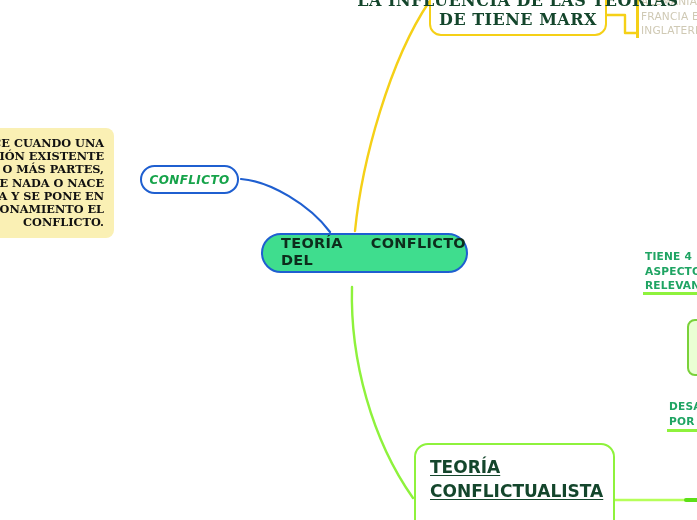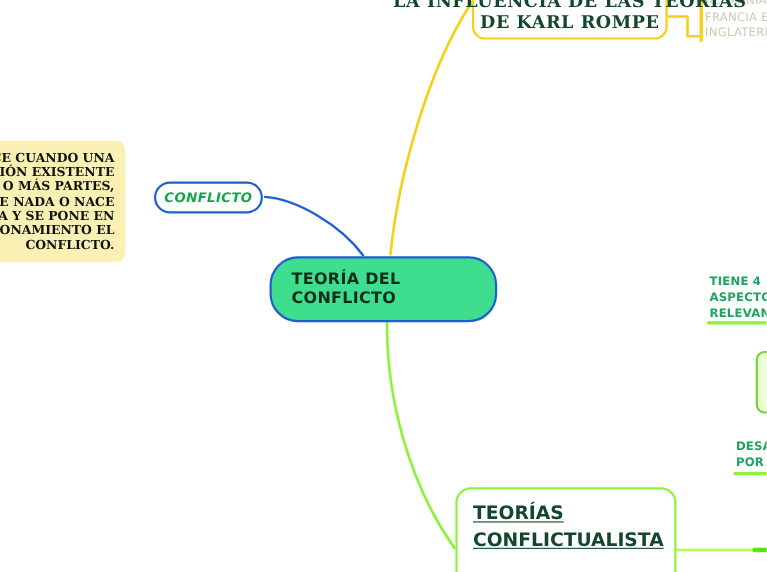--- a/index.html
+++ b/index.html
@@ -25,30 +25,30 @@
     position: absolute;
     left: 0; top: 0;
     width: 697px;
     height: 520px;
     pointer-events: none;
   }
 
   
   .node-central {
     position: absolute;
-    left: 245px;
+    left: 261px;
     top: 233px;
     width: 207px;
-    height: 60px;
+    height: 40px;
     box-sizing: border-box;
     background: #3fdd8e;
     border: 2px solid #1f5fd0;
     border-radius: 26px;
     display: flex;
-    flex-direction: column;
+    flex-direction: row;
     justify-content: center;
     padding-left: 18px;
     z-index: 5;
   }
   .node-central .line {
     font-family: "DejaVu Sans", sans-serif;
     font-weight: bold;
     font-size: 14.5px;
     letter-spacing: 0.3px;
     color: #0d2d1c;
@@ -248,21 +248,21 @@
     <span class="label">CONFLICTO</span>
   </div>
 
   <div class="node-central">
     <span class="line">TEORÍA DEL</span>
     <span class="line">CONFLICTO</span>
   </div>
 
   <div class="node-marx">
     <span class="line">LA INFLUENCIA DE LAS TEORÍAS</span>
-    <span class="line">DE KARL ROMPE</span>
+    <span class="line">DE TIENE MARX</span>
   </div>
 
   <div class="tick-yellow"></div>
 
   <div class="free-label lbl-paises">
     <div class="txt">ALEMANIA,
 FRANCIA E
 INGLATERRA</div>
   </div>
 
@@ -275,17 +275,17 @@
 
   <div class="box-green-right"></div>
 
   <div class="free-label lbl-desarrollada">
     <div class="txt">DESARROLLADA
 POR</div>
   </div>
   <div class="bar bar-desarrollada"></div>
 
   <div class="node-socio">
-    <div class="line">TEORÍAS</div>
+    <div class="line">TEORÍA</div>
     <div class="line">CONFLICTUALISTA</div>
   </div>
 
 </div>
 
 </body></html>

